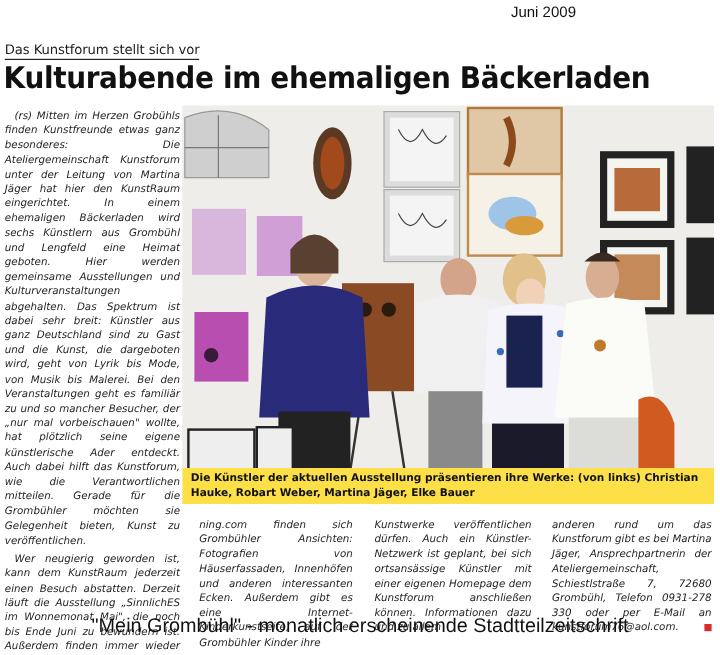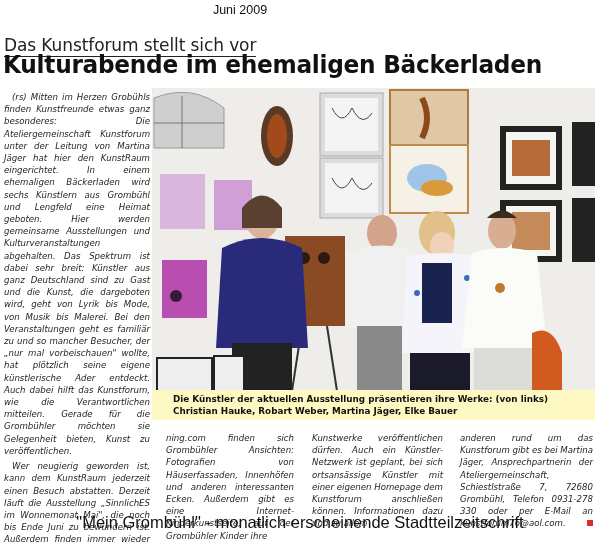--- a/index.html
+++ b/index.html
@@ -1,30 +1,30 @@
 <!DOCTYPE html>
 <html><head>
 <meta charset="utf-8">
 <style>
   html, body { margin:0; padding:0; background:#ffffff; }
   body { width:600px; height:546px; position:relative; overflow:hidden; font-family:"DejaVu Sans", sans-serif; color:#1a1a1a; }
-  .date { position:absolute; top:3px; left:0; width:480px; text-align:center; font-family:"Liberation Sans", sans-serif; font-size:12.5px; color:#111; }
-  .kicker { position:absolute; top:35px; left:4px; font-size:17px; color:#222; padding-bottom:1px; border-bottom:1.2px solid #222; letter-spacing:-0.1px; }
+  .date { position:absolute; top:3px; left:0; width:480px; text-align:right; font-family:"Liberation Sans", sans-serif; font-size:12.5px; color:#111; }
+  .kicker { position:absolute; top:35px; left:4px; font-size:11px; color:#222; padding-bottom:1px; border-bottom:1.2px solid #222; letter-spacing:-0.1px; }
   .headline { position:absolute; top:50px; left:3px; font-size:25px; font-weight:bold; color:#111; letter-spacing:-0.3px; font-family:"DejaVu Sans", sans-serif; transform:scaleX(0.93); transform-origin:left; white-space:nowrap; }
   .col { position:absolute; font-size:8.6px; line-height:12.2px; text-align:justify; color:#1e1e1e; hyphens:manual; }
   .col p { margin:0; text-indent:8px;font-style:italic; }
   .col p + p { margin-top:3px; }
   .col1 { left:4px; top:91px; width:146px; }
   .col2 { left:152px; top:432px; width:142px; }
   .col3 { left:298px; top:432px; width:145px; }
   .col4 { left:446px; top:432px; width:147px; }
   .col2 p, .col3 p, .col4 p { text-indent:0;margin-left:14px; }
   .endmark { display:inline-block; width:6px; height:6px; background:#d92b2b; margin-left:8px; vertical-align:middle; float:right; margin-top:3px; }
   .photo { position:absolute; left:152px; top:88px; width:443px; height:303px; background:#eceae6; overflow:hidden; }
-  .caption { position:absolute; left:152px; top:390px; width:443px; height:30px; background:#fef9c3; font-size:8.8px; font-weight:bold; line-height:12px; padding:3px 21px; box-sizing:border-box; color:#111; }
+  .caption { position:absolute; left:152px; top:390px; width:443px; height:30px; background:#fde047; font-size:8.8px; font-weight:bold; line-height:12px; padding:3px 7px; box-sizing:border-box; color:#111; }
   .footer { position:absolute; top:513px; left:0; width:600px; text-align:center; font-family:"Liberation Sans", sans-serif; font-size:16.5px; color:#111; }
 </style>
 </head>
 <body>
 
 <div class="date">Juni 2009</div>
 <div class="kicker">Das Kunstforum stellt sich vor</div>
 <div class="headline">Kulturabende im ehemaligen Bäckerladen</div>
 
 <div class="col col1">

